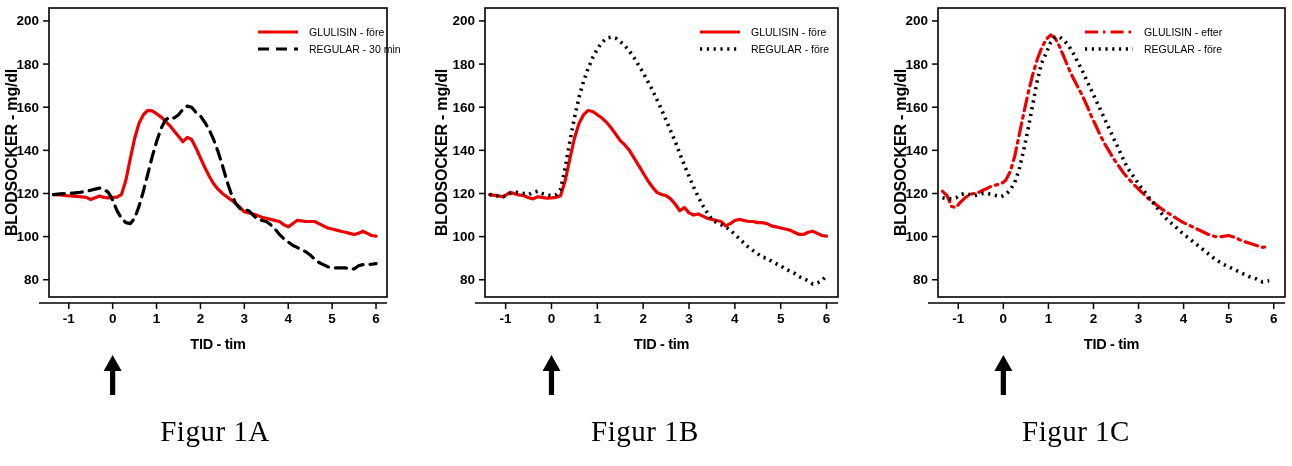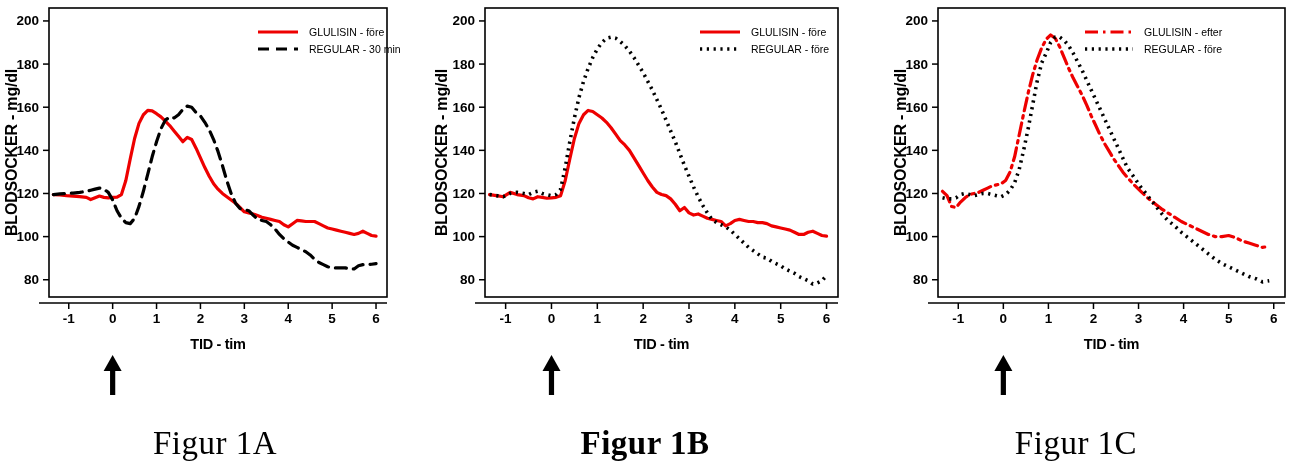--- a/index.html
+++ b/index.html
@@ -30,31 +30,31 @@
   .panel.panel-c { width: 432px; }
   .panel-plot {
     position: absolute;
     left: 0;
     top: 0;
     width: 100%;
     height: 410px;
   }
   .panel-caption {
     position: absolute;
-    bottom: 4px;
+    bottom: 18px;
     left: 0;
     width: 100%;
     text-align: center;
     font-family: "Liberation Serif", serif;
-    font-size: 33px;
+    font-size: 29px;
     color: #000000;
     letter-spacing: 0.5px;
   }
   .panel-a .panel-caption { padding-right: 52px; }
-  .panel-b .panel-caption { padding-right: 36px; font-weight: bold; }
+  .panel-b .panel-caption { padding-right: 36px; }
   .panel-c .panel-caption { padding-right: 10px; }
   svg { display: block; }
   text {
     font-family: "Liberation Sans", sans-serif;
     fill: #000000;
   }
   .axis-num { font-size: 13.5px; font-weight: bold; }
   .axis-title { font-size: 14.5px; font-weight: bold; letter-spacing: -0.3px; }
   .ylabel-text { font-size: 16px; font-weight: bold; letter-spacing: -0.2px; }
   .legend-text { font-size: 10.5px; }

